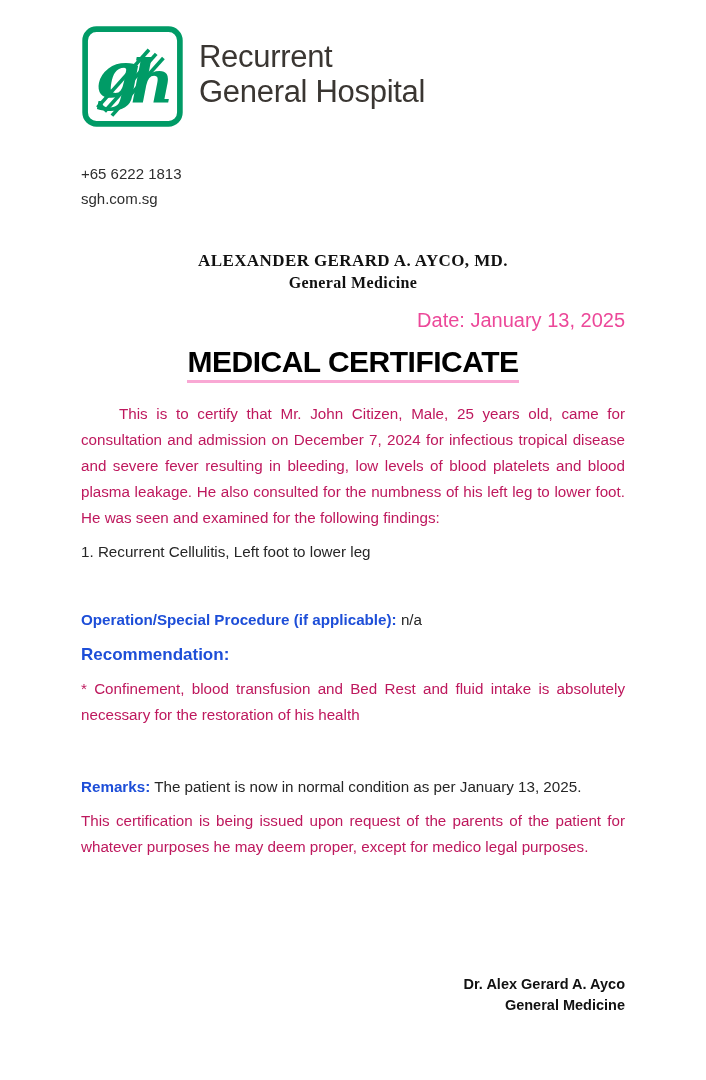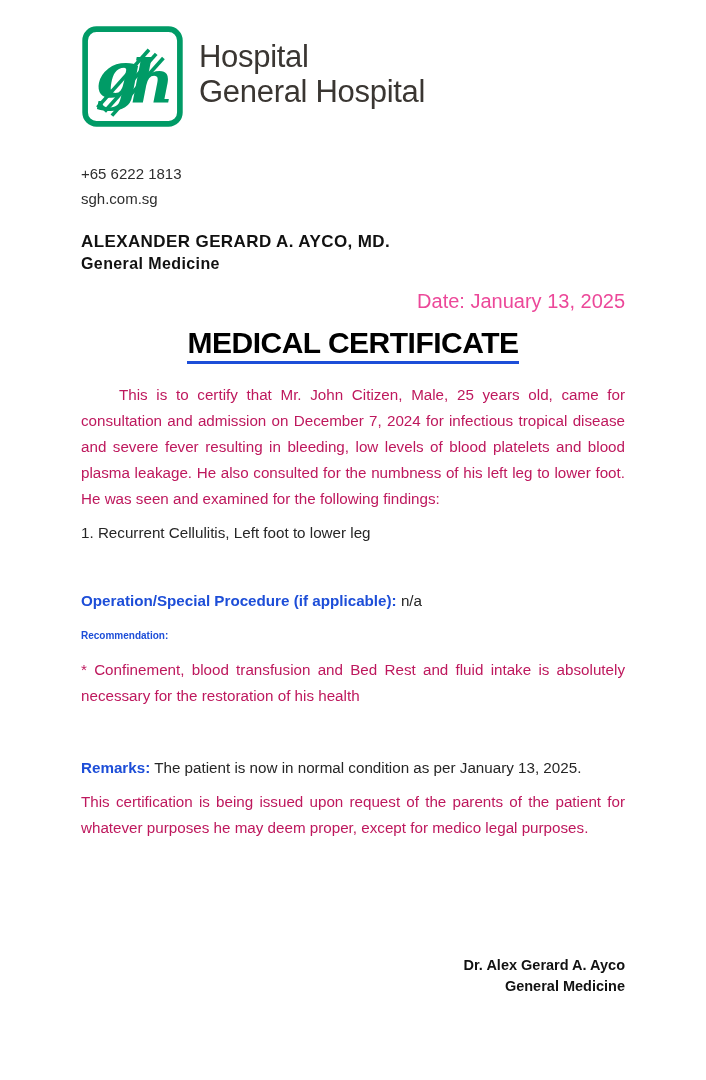--- a/index.html
+++ b/index.html
@@ -41,22 +41,23 @@
   
   .address-block {
     margin-top: 33px;
     font-size: 15px;
     line-height: 25px;
     color: #2e2e2e;
   }
 
   
   .doctor-block {
-    margin-top: 20px;
-    font-family: Liberation Sans, sans-serif;
+    margin-top: 39px;
+    text-align: center;
+    font-family: Liberation Serif, serif;
     font-weight: bold;
     color: #111;
   }
   .doctor-name { font-size: 17px; line-height: 22px; letter-spacing: 0.4px; }
   .doctor-specialty { font-size: 16px; line-height: 22px; letter-spacing: 0.4px; }
 
   
   .date-line {
     margin-top: 15px;
     text-align: right;
@@ -68,21 +69,21 @@
   .title-wrap {
     margin-top: 13px;
     text-align: center;
   }
   .title-text {
     display: inline-block;
     font-size: 30px;
     font-weight: 900;
     letter-spacing: -0.5px;
     color: #000;
-    border-bottom: 3px solid #1d4ed8;
+    border-bottom: 3px solid #f9a8d4;
     padding-bottom: 1px;
   }
 
   
   .body-par {
     font-size: 15.2px;
     line-height: 26px;
     text-align: justify;
     color: #be185d;
   }
@@ -99,21 +100,21 @@
 
   .operation-line {
     margin-top: 42px;
     font-size: 15.2px;
     line-height: 26px;
   }
   .bold-label { font-weight: bold; color: #1d4ed8; }
 
   .recommendation-line {
     margin-top: 9px;
-    font-size: 10px;
+    font-size: 17px;
     line-height: 26px;
   }
   .recommendation-par { margin-top: 8px; }
 
   .remarks-line {
     margin-top: 46px;
     font-size: 15.2px;
     line-height: 26px;
   }
   .cert-par { margin-top: 8px; }
@@ -140,21 +141,21 @@
         <g stroke="#009B66" stroke-width="3.5" fill="none">
           <path d="M16 80 L66 24"></path>
           <path d="M23 84 L73 28"></path>
           <path d="M30 88 L80 32"></path>
         </g>
         <text x="14" y="70" font-family="DejaVu Serif, serif" font-style="italic" font-weight="bold" font-size="62" fill="#009B66">g</text>
         <text x="48" y="76" font-family="DejaVu Serif, serif" font-style="italic" font-weight="bold" font-size="58" fill="#009B66">h</text>
       </svg>
     </div>
     <div class="brand-text">
-      <div>Hospital</div>
+      <div>Recurrent</div>
       <div>General Hospital</div>
     </div>
   </div>
 
   <div class="address-block">
     <div>+65 6222 1813</div>
     <div>sgh.com.sg</div>
   </div>
 
   <div class="doctor-block">

